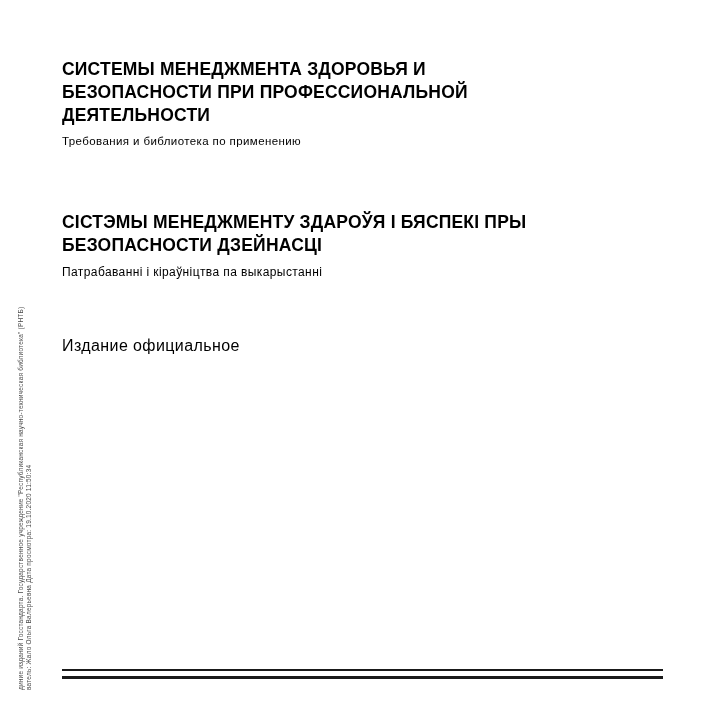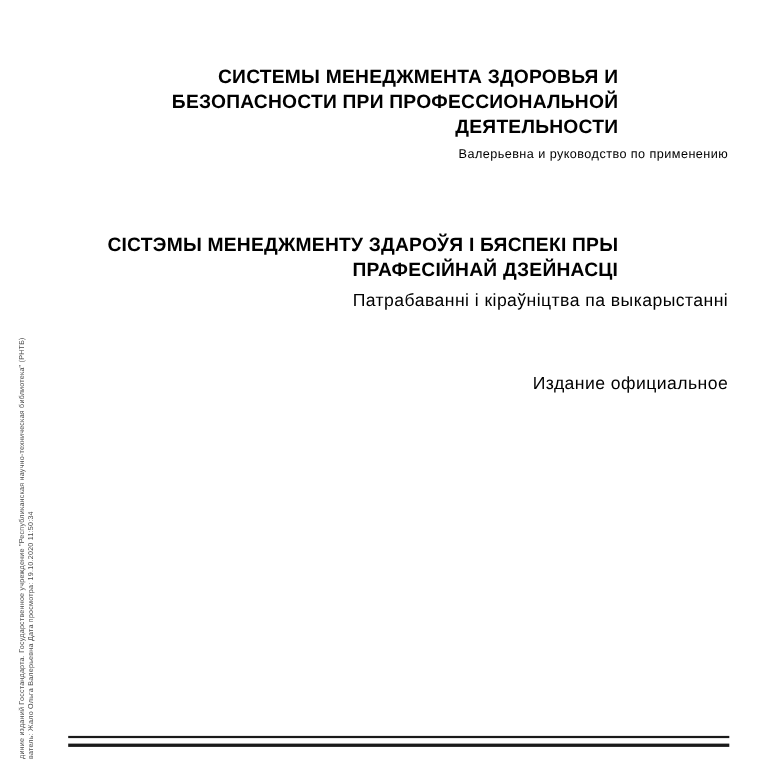--- a/index.html
+++ b/index.html
@@ -13,21 +13,20 @@
     font-family: "Liberation Sans", sans-serif;
     color: #000000;
     overflow: hidden;
   }
   .page {
     position: relative;
     width: 701px;
     height: 701px;
     background: #ffffff;
     box-sizing: border-box;
-    text-align: right;
   }
   
   .side-stamp {
     position: absolute;
     left: 0;
     top: 0;
     width: 34px;
     height: 701px;
   }
   .side-stamp .line {
@@ -72,21 +71,21 @@
   .title-be {
     margin-top: 64px;
     font-size: 17.5px;
     font-weight: bold;
     line-height: 1.32;
     letter-spacing: 0.2px;
     max-width: 500px;
   }
   .subtitle-be {
     margin-top: 8px;
-    font-size: 16px;
+    font-size: 12px;
     font-weight: normal;
     letter-spacing: 0.4px;
   }
   .iso-ref {
     margin-top: 68px;
     font-size: 11px;
     letter-spacing: 0.4px;
   }
   .official {
     margin-top: 58px;
@@ -116,23 +115,23 @@
 
 <div class="page">
 
   <div class="side-stamp">
     <div class="line line1">диние изданий Госстандарта. Государственное учреждение "Республиканская научно-техническая библиотека" (РНТБ)</div>
     <div class="line line2">ватель: Жало Ольга Валерьевна Дата просмотра: 19.10.2020 11:50:34</div>
   </div>
 
   <div class="content">
     <div class="title-ru">СИСТЕМЫ МЕНЕДЖМЕНТА ЗДОРОВЬЯ И БЕЗОПАСНОСТИ ПРИ ПРОФЕССИОНАЛЬНОЙ ДЕЯТЕЛЬНОСТИ</div>
-    <div class="subtitle-ru">Валерьевна и руководство по применению</div>
+    <div class="subtitle-ru">Требования и библиотека по применению</div>
 
-    <div class="title-be">СІСТЭМЫ МЕНЕДЖМЕНТУ ЗДАРОЎЯ І БЯСПЕКІ ПРЫ ПРАФЕСІЙНАЙ ДЗЕЙНАСЦІ</div>
+    <div class="title-be">СІСТЭМЫ МЕНЕДЖМЕНТУ ЗДАРОЎЯ І БЯСПЕКІ ПРЫ БЕЗОПАСНОСТИ ДЗЕЙНАСЦІ</div>
     <div class="subtitle-be">Патрабаванні і кіраўніцтва па выкарыстанні</div>
 
 
     <div class="official">Издание официальное</div>
   </div>
 
   <div class="rule-top"></div>
   <div class="rule-bottom"></div>
 
 </div>

